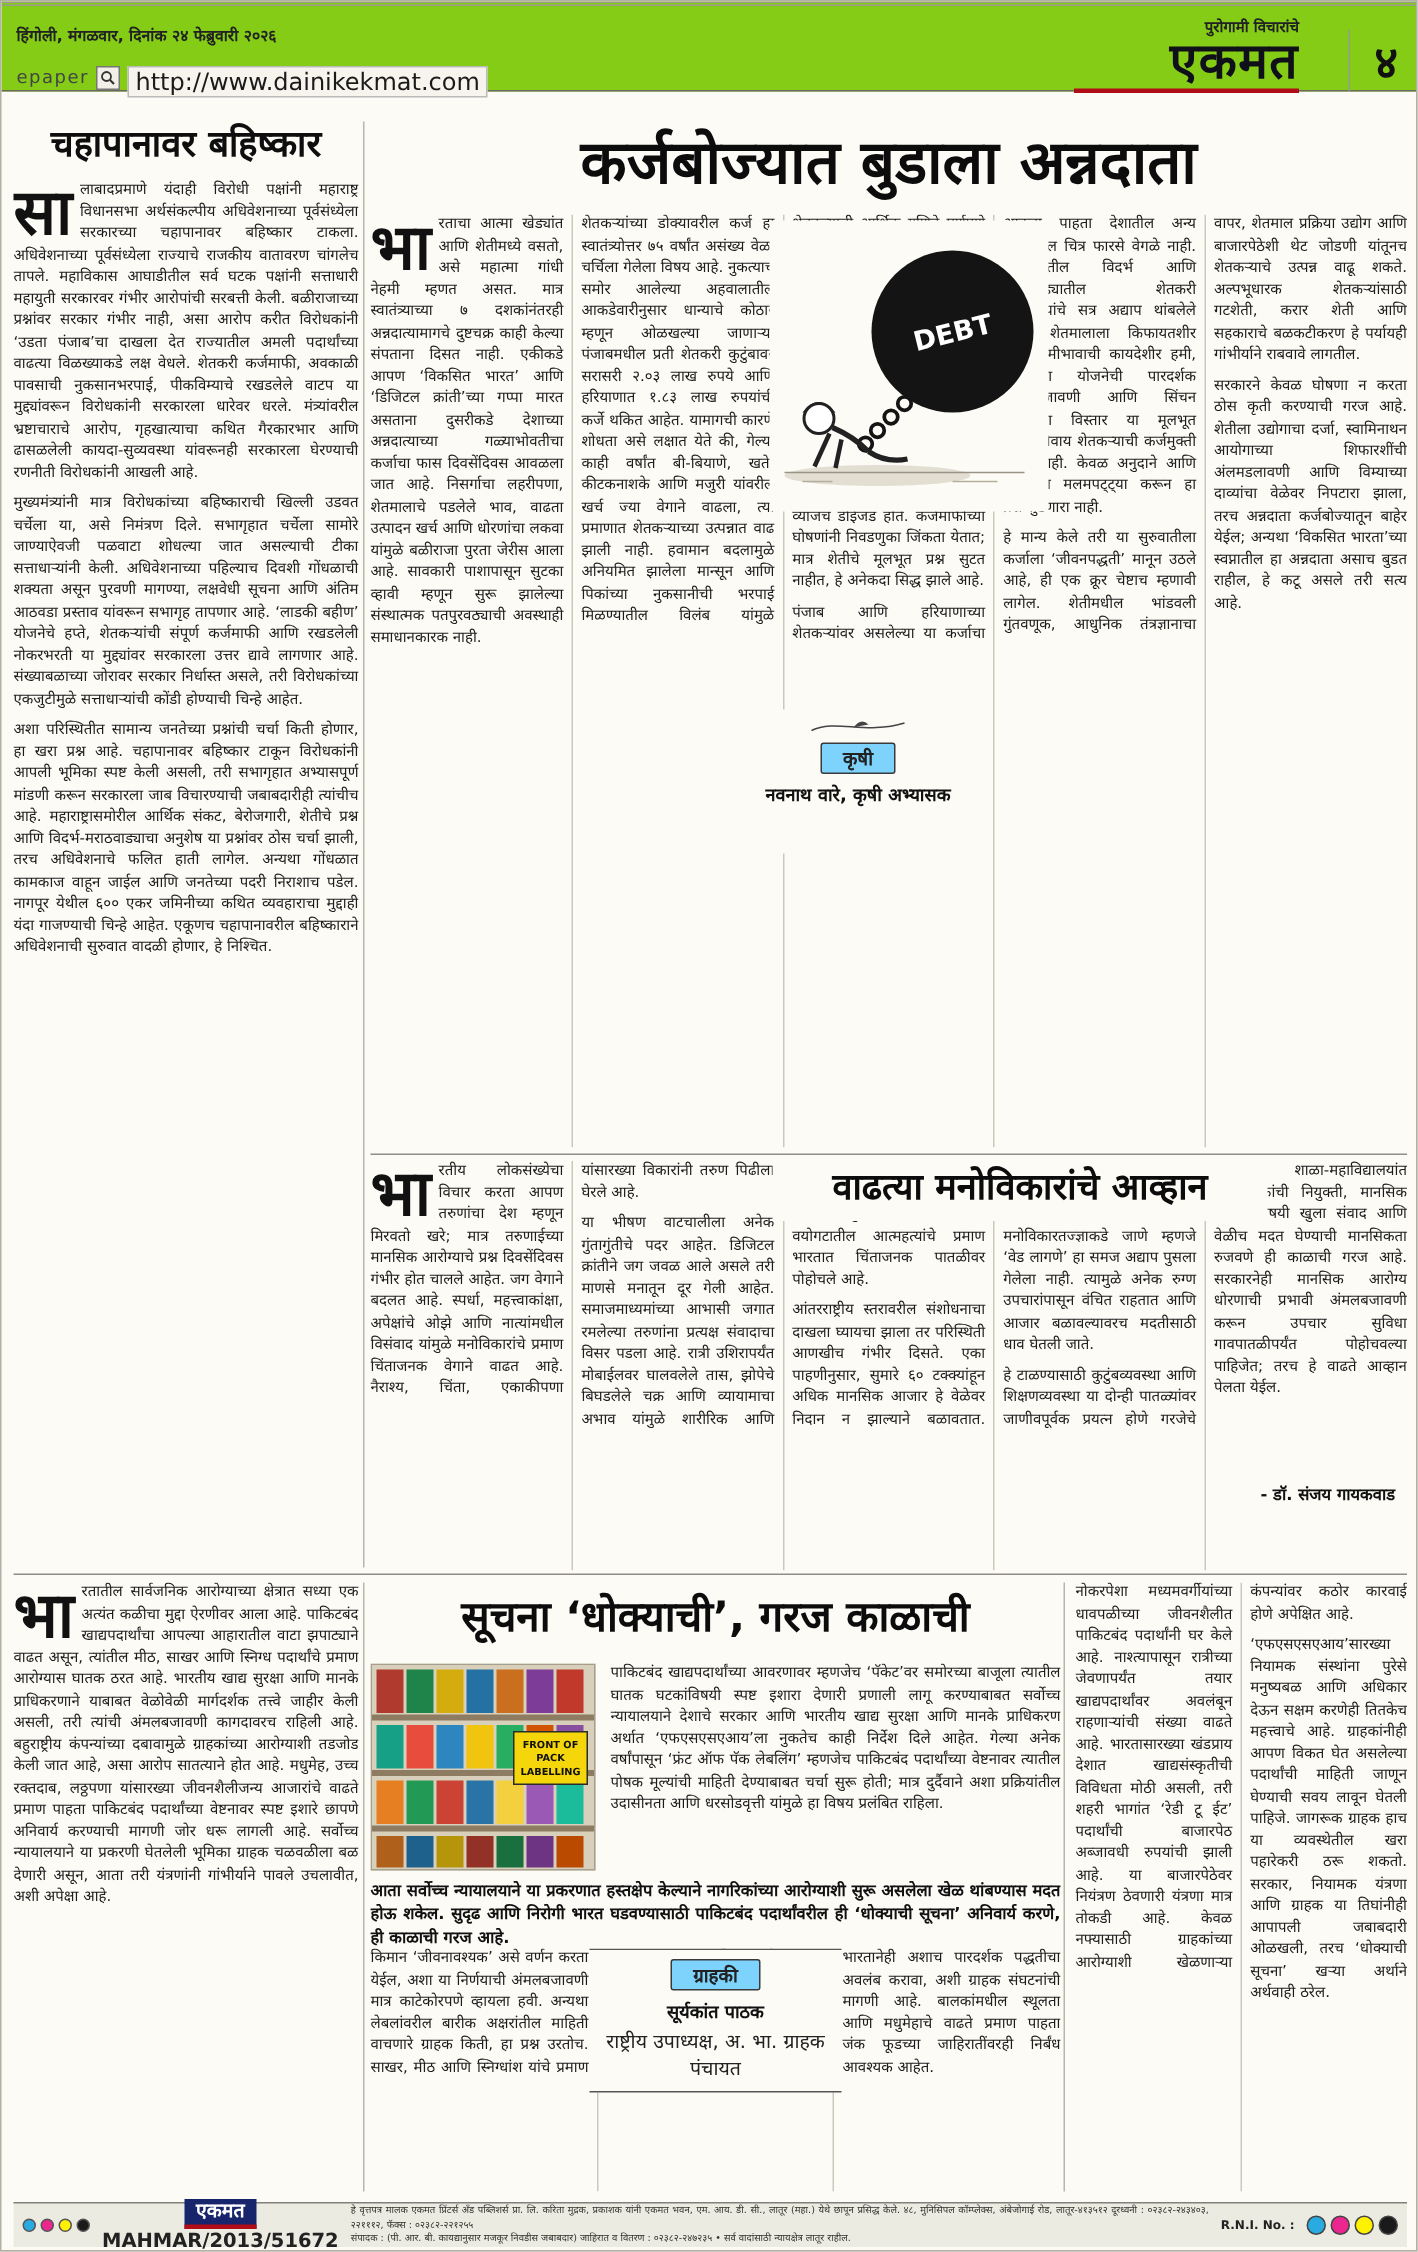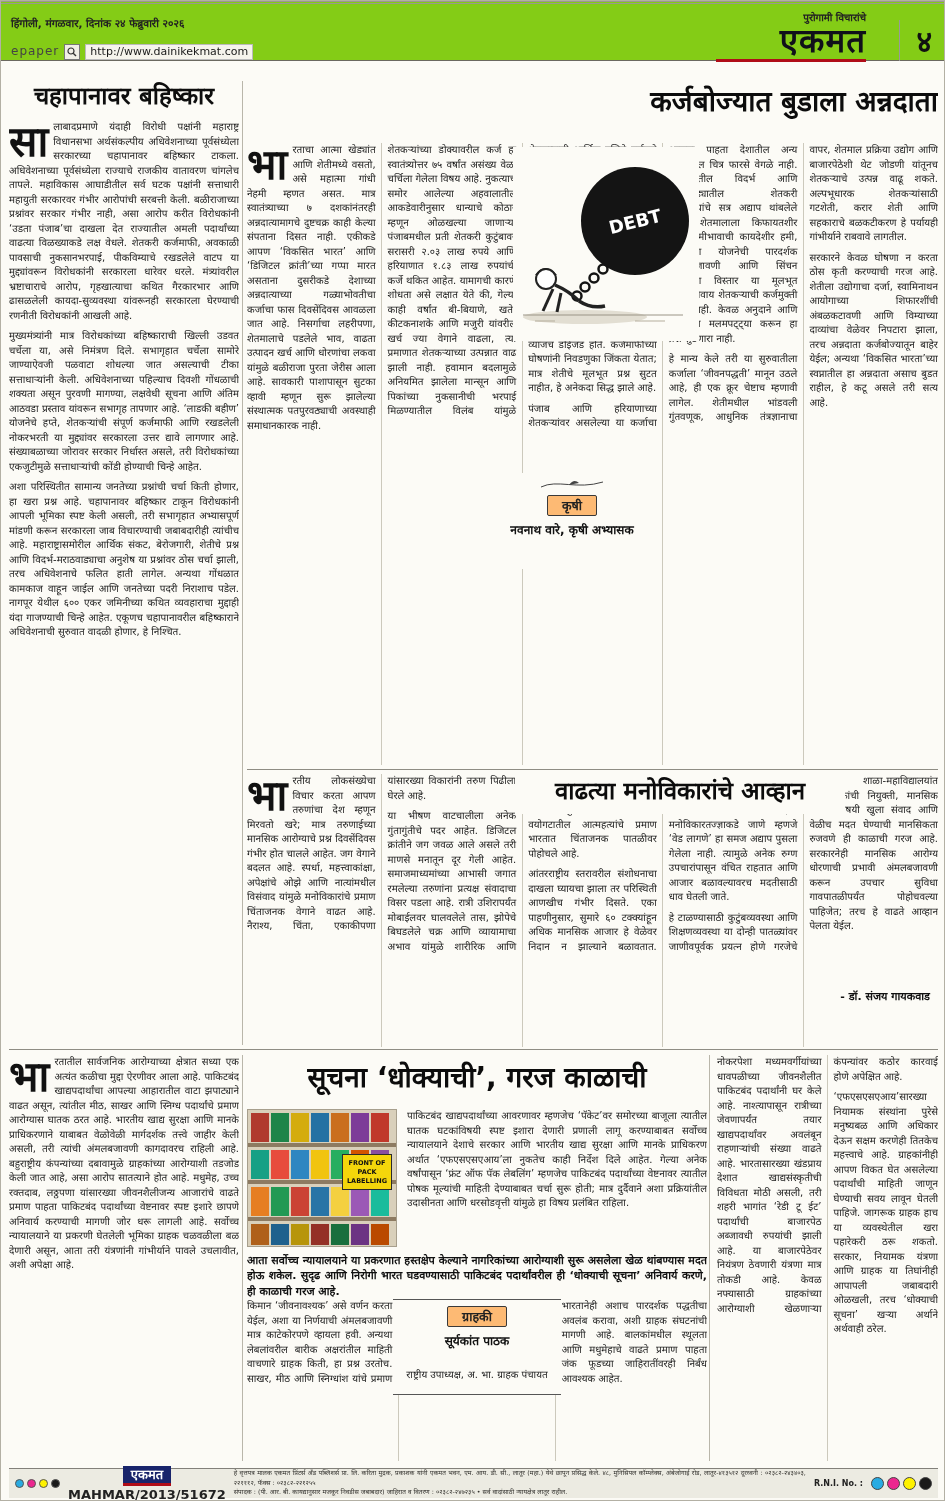--- a/index.html
+++ b/index.html
@@ -8,48 +8,48 @@
   .blk{position:absolute;overflow:hidden}
   .vrule{position:absolute;width:1px;background:#b9b6aa}
   .hrule{position:absolute;height:1px;background:#8f8d84}
 
   
   .header{position:absolute;left:0;top:0;width:945px;height:60px;border-top:3px double #9a988e;border-bottom:1.5px solid #6b6960;background:#84cc16}
   .dateline{position:absolute;left:10px;top:12px;font-size:10.5px;color:#222;font-weight:bold}
   .epaper-row{position:absolute;left:10px;top:40px;display:flex;gap:5px}
   .epaper-label{font-size:12px;color:#444;letter-spacing:1px}
   .magbox{width:16px;height:16px;border:1px solid #777;display:flex;align-items:center;justify-content:center;background:#f1efe7}
-  .website{font-size:11px;color:#1a1a1a;text-decoration:none;border:1px solid #bbb;padding:0 4px;background:#f6f4ec}
+  .website{font-size:16px;color:#1a1a1a;text-decoration:none;border:1px solid #bbb;padding:0 4px;background:#f6f4ec}
   .section-title{position:absolute;left:255px;top:14px;width:220px;text-align:center;font-size:30px;font-weight:800;color:#111}
   .masthead{position:absolute;right:80px;top:6px;text-align:right;width:150px}
   .mast-tagline{font-size:10px;color:#222;font-weight:bold}
   .mast-title{font-size:33px;font-weight:900;color:#10101a;line-height:1.0;letter-spacing:1px}
   .mast-underbar{height:3px;background:#b00d18;margin-top:2px}
   .pageno{position:absolute;right:14px;top:16px;font-size:30px;font-weight:800;color:#111;border-left:1px solid #999;padding-left:16px}
 
   
   .body-text{font-size:10px;line-height:1.45;text-align:justify;color:#1c1c1c}
   .body-text p{margin-bottom:6px}
   .cols-5{column-count:5;column-gap:12px;column-rule:1px solid #ccc9bc;height:100%}
   .cols-3{column-count:3;column-gap:12px;column-rule:1px solid #ccc9bc;height:100%}
   .cols-2{column-count:2;column-gap:12px;column-rule:1px solid #ccc9bc;height:100%}
   .dropcap{float:left;font-size:42px;line-height:38px;font-weight:800;padding:3px 5px 0 0;color:#111}
   .h-lead{font-size:24px;font-weight:800;text-align:center;line-height:1.3;margin:0 0 8px;color:#0e0e0e}
-  .h-main{font-size:28px;font-weight:800;text-align:right;color:#0c0c0c;line-height:1.2}
+  .h-main{font-size:40px;font-weight:800;text-align:center;color:#0c0c0c;line-height:1.2}
   .h-pack{font-size:28px;font-weight:800;text-align:center;color:#0c0c0c;line-height:1.2}
   .ov-head{position:absolute;background:#fcfbf6;text-align:center;font-size:24px;font-weight:800;color:#0c0c0c;padding:4px 6px 8px;line-height:1.25}
   .byline{position:absolute;right:8px;bottom:42px;background:#fcfbf6;font-weight:bold;font-size:11px;padding:2px 0 2px 10px;color:#111}
 
   
   .debt-illo{position:absolute;background:#fcfbf6;padding:2px}
   
   .author-box{position:absolute;background:#fcfbf6;text-align:center;padding-top:3px}
-  .tag-pill{display:inline-block;border:1.5px solid #3a3a3a;padding:1px 14px;font-size:12.5px;font-weight:bold;color:#222;border-radius:2px;background:#fdba74}
+  .tag-pill{display:inline-block;border:1.5px solid #3a3a3a;padding:1px 14px;font-size:12.5px;font-weight:bold;color:#222;border-radius:2px;background:#7dd3fc}
   .auth-name{font-size:12px;font-weight:bold;margin-top:5px;color:#111}
-  .auth-role{font-size:10px;margin-top:18px;color:#222}
+  .auth-role{font-size:13px;margin-top:2px;color:#222}
   .grahaki{border-top:1px solid #555;border-bottom:1px solid #555;padding-top:6px}
 
   
   .food-img{position:relative;width:150px;height:138px;flex:0 0 150px;border:1px solid #a79f8d;background:#ddd5c2;overflow:hidden}
   .fop-label{position:absolute;left:94px;top:44px;width:50px;background:#f4d60b;border:1.5px solid #2b2b2b;color:#111;font-size:6.5px;font-weight:bold;text-align:center;line-height:1.35;padding:4px 2px}
   .pack-row{display:flex;gap:10px}
   .pack-side{width:300px;height:138px;overflow:hidden}
   .bold-note{font-size:11px;font-weight:bold;line-height:1.4;text-align:justify;color:#111}
 
   
@@ -106,21 +106,21 @@
     <h1 class="h-main">कर्जबोज्यात बुडाला अन्नदाता</h1>
   </section>
 
   <section class="blk" style="left:246px;top:142px;width:691px;height:622px">
     <div class="cols-5 body-text">
       <p><span class="dropcap">भा</span><span>रताचा आत्मा खेड्यांत आणि शेतीमध्ये वसतो, असे महात्मा गांधी नेहमी म्हणत असत. मात्र स्वातंत्र्याच्या ७ दशकांनंतरही अन्नदात्यामागचे दुष्टचक्र काही केल्या संपताना दिसत नाही. एकीकडे आपण ‘विकसित भारत’ आणि ‘डिजिटल क्रांती’च्या गप्पा मारत असताना दुसरीकडे देशाच्या अन्नदात्याच्या गळ्याभोवतीचा कर्जाचा फास दिवसेंदिवस आवळला जात आहे. निसर्गाचा लहरीपणा, शेतमालाचे पडलेले भाव, वाढता उत्पादन खर्च आणि धोरणांचा लकवा यांमुळे बळीराजा पुरता जेरीस आला आहे. सावकारी पाशापासून सुटका व्हावी म्हणून सुरू झालेल्या संस्थात्मक पतपुरवठ्याची अवस्थाही समाधानकारक नाही.</span></p>
       <p>शेतकऱ्यांच्या डोक्यावरील कर्ज हा स्वातंत्र्योत्तर ७५ वर्षांत असंख्य वेळा चर्चिला गेलेला विषय आहे. नुकत्याच समोर आलेल्या अहवालातील आकडेवारीनुसार धान्याचे कोठार म्हणून ओळखल्या जाणाऱ्या पंजाबमधील प्रती शेतकरी कुटुंबावर सरासरी २.०३ लाख रुपये आणि हरियाणात १.८३ लाख रुपयांची कर्जे थकित आहेत. यामागची कारणे शोधता असे लक्षात येते की, गेल्या काही वर्षांत बी-बियाणे, खते, कीटकनाशके आणि मजुरी यांवरील खर्च ज्या वेगाने वाढला, त्या प्रमाणात शेतकऱ्याच्या उत्पन्नात वाढ झाली नाही. हवामान बदलामुळे अनियमित झालेला मान्सून आणि पिकांच्या नुकसानीची भरपाई मिळण्यातील विलंब यांमुळे शेतकऱ्याची आर्थिक गणिते पूर्णपणे कोलमडली आहेत.</p>
       <p>कौटुंबिक खर्च, शिक्षण आणि आरोग्यासाठी लागणारा पैसा उभा करण्यासाठी शेतकरी पुन्हा कर्जाचाच आधार घेतो आणि एकदा या चक्रात अडकल्यावर त्यातून बाहेर पडणे लाखात एखाद्यालाच जमते. राष्ट्रीयीकृत बँकांकडून वेळेवर आणि पुरेसे कर्ज मिळत नसल्याने अनेक शेतकरी खासगी सावकारांकडे वळतात. तेथे व्याजाचे दर अव्वाच्या सव्वा असल्याने मूळ मुद्दलापेक्षा व्याजच डोईजड होते. कर्जमाफीच्या घोषणांनी निवडणुका जिंकता येतात; मात्र शेतीचे मूलभूत प्रश्न सुटत नाहीत, हे अनेकदा सिद्ध झाले आहे.</p>
       <p>पंजाब आणि हरियाणाच्या शेतकऱ्यांवर असलेल्या या कर्जाचा आकडा पाहता देशातील अन्य राज्यांतील चित्र फारसे वेगळे नाही. महाराष्ट्रातील विदर्भ आणि मराठवाड्यातील शेतकरी आत्महत्यांचे सत्र अद्याप थांबलेले नाही. शेतमालाला किफायतशीर भाव, हमीभावाची कायदेशीर हमी, पीकविमा योजनेची पारदर्शक अंमलबजावणी आणि सिंचन सुविधांचा विस्तार या मूलभूत उपायांशिवाय शेतकऱ्याची कर्जमुक्ती शक्य नाही. केवळ अनुदाने आणि तात्पुरत्या मलमपट्ट्या करून हा प्रश्न सुटणारा नाही.</p>
       <p>हे मान्य केले तरी या सुरुवातीला कर्जाला ‘जीवनपद्धती’ मानून उठले आहे, ही एक क्रूर चेष्टाच म्हणावी लागेल. शेतीमधील भांडवली गुंतवणूक, आधुनिक तंत्रज्ञानाचा वापर, शेतमाल प्रक्रिया उद्योग आणि बाजारपेठेशी थेट जोडणी यांतूनच शेतकऱ्याचे उत्पन्न वाढू शकते. अल्पभूधारक शेतकऱ्यांसाठी गटशेती, करार शेती आणि सहकाराचे बळकटीकरण हे पर्यायही गांभीर्याने राबवावे लागतील.</p>
-      <p>सरकारने केवळ घोषणा न करता ठोस कृती करण्याची गरज आहे. शेतीला उद्योगाचा दर्जा, स्वामिनाथन आयोगाच्या शिफारशींची अंबळकटावणी आणि विम्याच्या दाव्यांचा वेळेवर निपटारा झाला, तरच अन्नदाता कर्जबोज्यातून बाहेर येईल; अन्यथा ‘विकसित भारता’च्या स्वप्नातील हा अन्नदाता असाच बुडत राहील, हे कटू असले तरी सत्य आहे.</p>
+      <p>सरकारने केवळ घोषणा न करता ठोस कृती करण्याची गरज आहे. शेतीला उद्योगाचा दर्जा, स्वामिनाथन आयोगाच्या शिफारशींची अंलमडलावणी आणि विम्याच्या दाव्यांचा वेळेवर निपटारा झाला, तरच अन्नदाता कर्जबोज्यातून बाहेर येईल; अन्यथा ‘विकसित भारता’च्या स्वप्नातील हा अन्नदाता असाच बुडत राहील, हे कटू असले तरी सत्य आहे.</p>
     </div>
 
     <figure class="debt-illo" style="left:266px;top:4px;width:186px;height:194px">
       <svg width="182" height="190" viewBox="0 0 182 190">
         <ellipse cx="70" cy="168" rx="62" ry="7" fill="#e2ded2"></ellipse>
         <circle cx="120" cy="72" r="54" fill="#141414"></circle>
         <text x="120" y="79" text-anchor="middle" font-size="18" font-weight="bold" fill="#ffffff" transform="rotate(-14 120 72)">DEBT</text>
         <circle cx="88" cy="120" r="4.5" fill="none" stroke="#141414" stroke-width="2.5"></circle>
         <circle cx="79" cy="129" r="4.5" fill="none" stroke="#141414" stroke-width="2.5"></circle>
         <circle cx="70" cy="138" r="4.5" fill="none" stroke="#141414" stroke-width="2.5"></circle>

